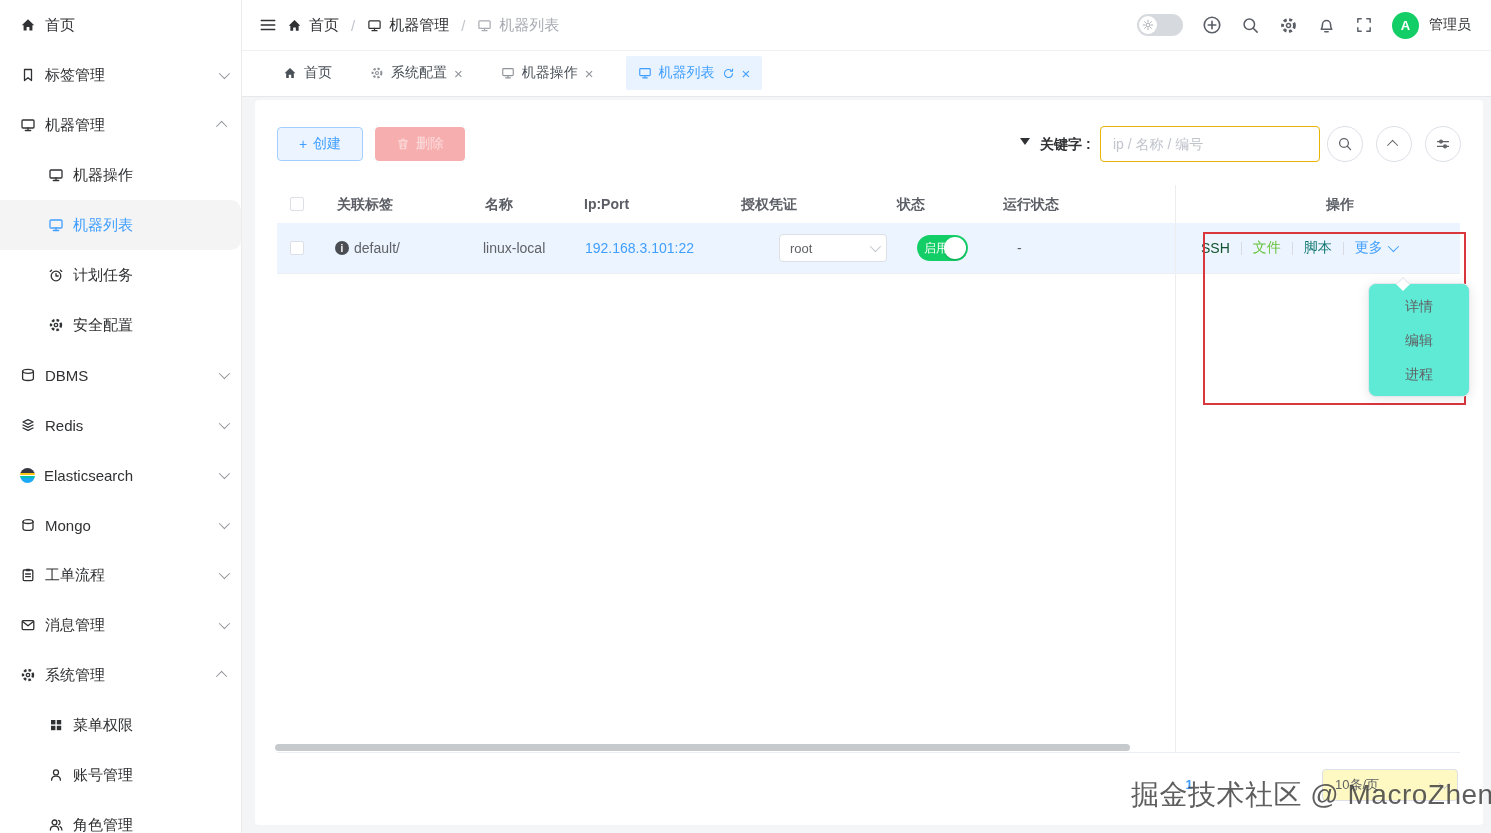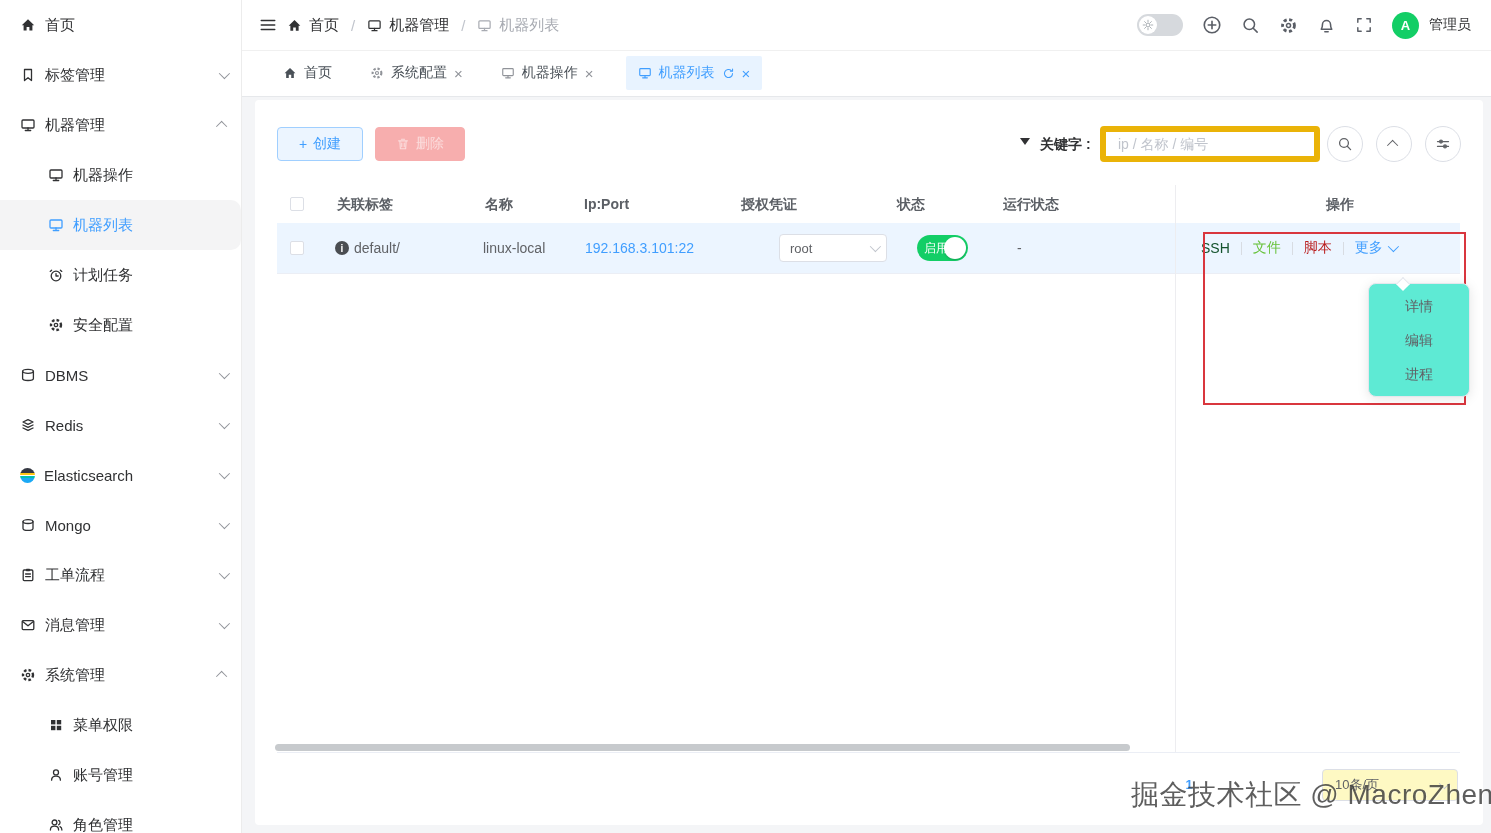--- a/index.html
+++ b/index.html
@@ -42,21 +42,21 @@
 
   
   .card{position:absolute;left:255px;top:100px;width:1228px;height:725px;background:#fff;border-radius:4px;z-index:5;}
 
   .btn{position:absolute;height:34px;border-radius:4px;font-size:14px;display:flex;align-items:center;justify-content:center;gap:6px;cursor:pointer;box-sizing:border-box;}
   .btn-create{left:22px;top:27px;width:86px;background:#ecf5ff;border:1px solid #a0cfff;color:#409eff;}
   .btn-delete{left:120px;top:27px;width:90px;background:#f7aeae;border:1px solid #f7aeae;color:#fbdcdc;}
 
   .kw-caret{position:absolute;left:765px;top:38px;width:0;height:0;border-left:5px solid transparent;border-right:5px solid transparent;border-top:7px solid #303133;}
   .kw-label{position:absolute;left:785px;top:26px;height:36px;line-height:36px;font-size:14px;font-weight:bold;color:#303133;}
-  .kw-input{position:absolute;left:845px;top:26px;width:220px;height:36px;box-sizing:border-box;border:6px solid #eab308;border-radius:4px;padding:0 12px;font-size:14px;color:#606266;font-family:inherit;}
+  .kw-input{position:absolute;left:845px;top:26px;width:220px;height:36px;box-sizing:border-box;border:1px solid #eab308;border-radius:4px;padding:0 12px;font-size:14px;color:#606266;font-family:inherit;}
   .kw-input::placeholder{color:#c0c4cc;}
   .cbtn{position:absolute;top:26px;width:36px;height:36px;border-radius:50%;border:1px solid #dcdfe6;background:#fff;box-sizing:border-box;display:flex;align-items:center;justify-content:center;color:#606266;cursor:pointer;}
 
   
   .thead{position:absolute;left:22px;top:85px;width:1183px;height:38px;border-bottom:6px solid #0369a1;}
   .th{position:absolute;top:0;height:38px;line-height:38px;font-size:14px;font-weight:bold;color:#5c6066;white-space:nowrap;}
   .trow{position:absolute;left:22px;top:123px;width:1183px;height:50px;background:#ecf5ff;border-bottom:1px solid #ebeef5;}
   .td{position:absolute;top:0;height:50px;display:flex;align-items:center;font-size:14px;color:#606266;white-space:nowrap;}
   .checkbox{width:14px;height:14px;border:1px solid #dcdfe6;border-radius:2px;background:#fff;box-sizing:border-box;cursor:pointer;}
   .info-i{width:14px;height:14px;border-radius:50%;background:#4a4d52;color:#fff;font-size:10px;font-weight:bold;display:inline-flex;align-items:center;justify-content:center;margin-right:5px;font-style:normal;}
@@ -65,21 +65,21 @@
   .mini-select .chev{margin-left:auto;border-color:#c0c4cc;}
   .switch{width:51px;height:26px;border-radius:13px;background:#13ce66;position:relative;cursor:pointer;}
   .switch .sw-lbl{color:#fff;font-size:12px;line-height:26px;margin-left:7px;}
   .switch .knob{position:absolute;right:2px;top:2px;width:22px;height:22px;border-radius:50%;background:#fff;box-shadow:0 1px 2px rgba(0,0,0,.2);}
   .col-divider{position:absolute;left:920px;top:85px;width:1px;height:567px;background:#ededf0;}
 
   .actions{position:absolute;left:946px;top:123px;height:50px;display:flex;align-items:center;gap:11px;font-size:14px;}
   .actions .vsep{width:1px;height:13px;background:#d8dce2;}
   .a-ssh{color:#14532d;cursor:pointer;text-align:right;}
   .a-file{color:#67c23a;cursor:pointer;}
-  .a-script{color:#b91c1c;cursor:pointer;}
+  .a-script{color:#0f766e;cursor:pointer;}
   .a-more{color:#409eff;cursor:pointer;display:flex;align-items:center;gap:5px;}
   .a-more .chev{border-color:#409eff;}
 
   .red-box{position:absolute;left:948px;top:132px;width:263px;height:173px;border:2px solid #d9363e;box-sizing:border-box;z-index:7;pointer-events:none;}
   .dropdown{position:absolute;left:1113px;top:183px;width:68px;background:#5eead4;border:1px solid #e4e7ed;border-radius:8px;box-shadow:0 2px 12px rgba(0,0,0,.1);z-index:8;padding:5px 16px;}
   .dropdown:before{content:"";position:absolute;top:-5px;left:29px;width:9px;height:9px;background:#fff;border-left:1px solid #e4e7ed;border-top:1px solid #e4e7ed;transform:rotate(45deg);}
   .dd-item{height:34px;line-height:34px;text-align:center;font-size:14px;color:#606266;cursor:pointer;}
 
   .hscroll-thumb{position:absolute;left:20px;top:644px;width:855px;height:7px;border-radius:4px;background:#c7cacd;cursor:pointer;}
   .table-bottom{position:absolute;left:22px;top:652px;width:1183px;height:1px;background:#ebeef5;}

